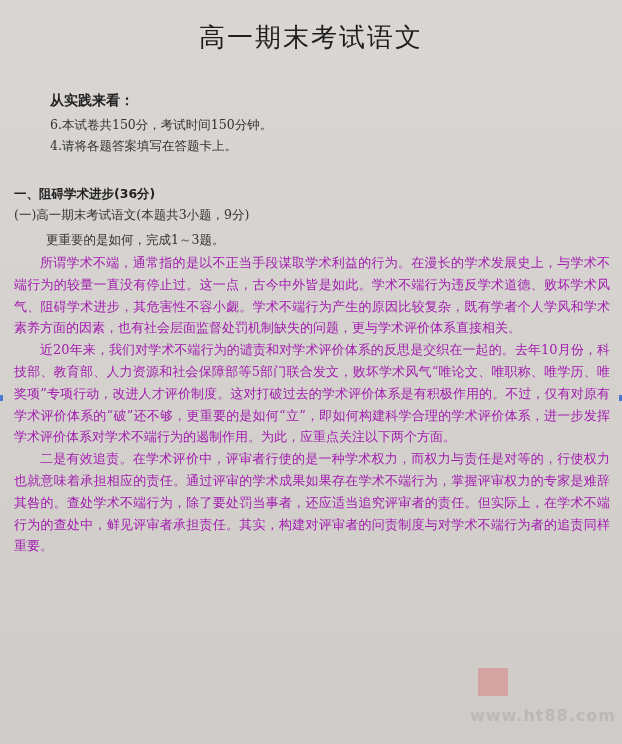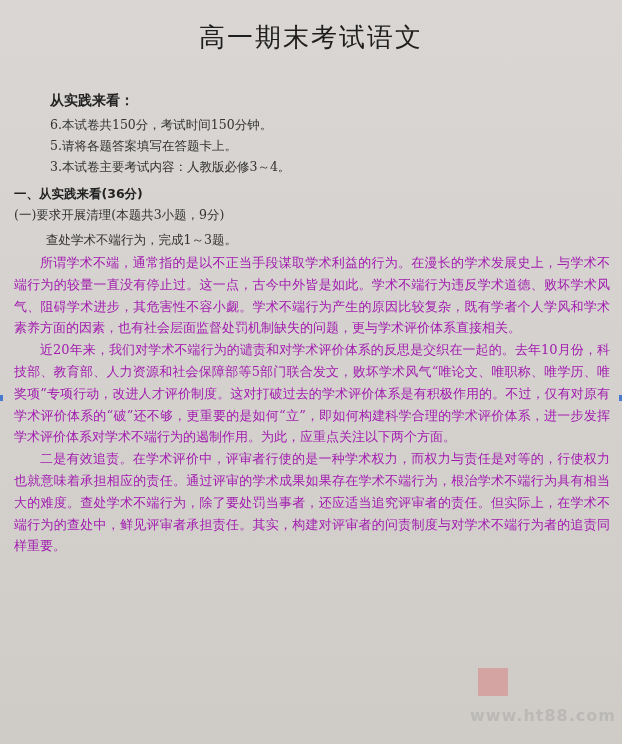--- a/index.html
+++ b/index.html
@@ -49,32 +49,31 @@
   </style>
 </head>
 <body>
 
 <div class="page">
   <div class="title">高一期末考试语文</div>
 
   <div class="notice">
     <div class="notice-head">从实践来看：</div>
     <div class="notice-item">6.本试卷共150分，考试时间150分钟。</div>
-    <div class="notice-item">5.请将各题答案填写在答题卡上。</div>
-    <div class="notice-item">3.本试卷主要考试内容：人教版必修3～4。</div>
+    <div class="notice-item">4.请将各题答案填写在答题卡上。</div>
   </div>
 
-  <div class="section-head">一、从实践来看(36分)</div>
-  <div class="subsection">(一)要求开展清理(本题共3小题，9分)</div>
-  <div class="instruction">查处学术不端行为，完成1～3题。</div>
+  <div class="section-head">一、阻碍学术进步(36分)</div>
+  <div class="subsection">(一)高一期末考试语文(本题共3小题，9分)</div>
+  <div class="instruction">更重要的是如何，完成1～3题。</div>
 
   <div class="body-text">
     <p class="para">所谓学术不端，通常指的是以不正当手段谋取学术利益的行为。在漫长的学术发展史上，与学术不端行为的较量一直没有停止过。这一点，古今中外皆是如此。学术不端行为违反学术道德、败坏学术风气、阻碍学术进步，其危害性不容小觑。学术不端行为产生的原因比较复杂，既有学者个人学风和学术素养方面的因素，也有社会层面监督处罚机制缺失的问题，更与学术评价体系直接相关。</p>
     <p class="para">近20年来，我们对学术不端行为的谴责和对学术评价体系的反思是交织在一起的。去年10月份，科技部、教育部、人力资源和社会保障部等5部门联合发文，败坏学术风气“唯论文、唯职称、唯学历、唯奖项”专项行动，改进人才评价制度。这对打破过去的学术评价体系是有积极作用的。不过，仅有对原有学术评价体系的“破”还不够，更重要的是如何“立”，即如何构建科学合理的学术评价体系，进一步发挥学术评价体系对学术不端行为的遏制作用。为此，应重点关注以下两个方面。</p>
-    <p class="para">二是有效追责。在学术评价中，评审者行使的是一种学术权力，而权力与责任是对等的，行使权力也就意味着承担相应的责任。通过评审的学术成果如果存在学术不端行为，根治学术不端行为具有相当大的难度。查处学术不端行为，除了要处罚当事者，还应适当追究评审者的责任。但实际上，在学术不端行为的查处中，鲜见评审者承担责任。其实，构建对评审者的问责制度与对学术不端行为者的追责同样重要。</p>
+    <p class="para">二是有效追责。在学术评价中，评审者行使的是一种学术权力，而权力与责任是对等的，行使权力也就意味着承担相应的责任。通过评审的学术成果如果存在学术不端行为，掌握评审权力的专家是难辞其咎的。查处学术不端行为，除了要处罚当事者，还应适当追究评审者的责任。但实际上，在学术不端行为的查处中，鲜见评审者承担责任。其实，构建对评审者的问责制度与对学术不端行为者的追责同样重要。</p>
   </div>
 
   <div class="edge-mark" style="left:0;top:395px;"></div>
   <div class="edge-mark" style="left:619px;top:395px;"></div>
 
   <div class="watermark">
     <div class="wm-logo"></div>
     <div class="wm-text">www.ht88.com</div>
   </div>
 </div>

